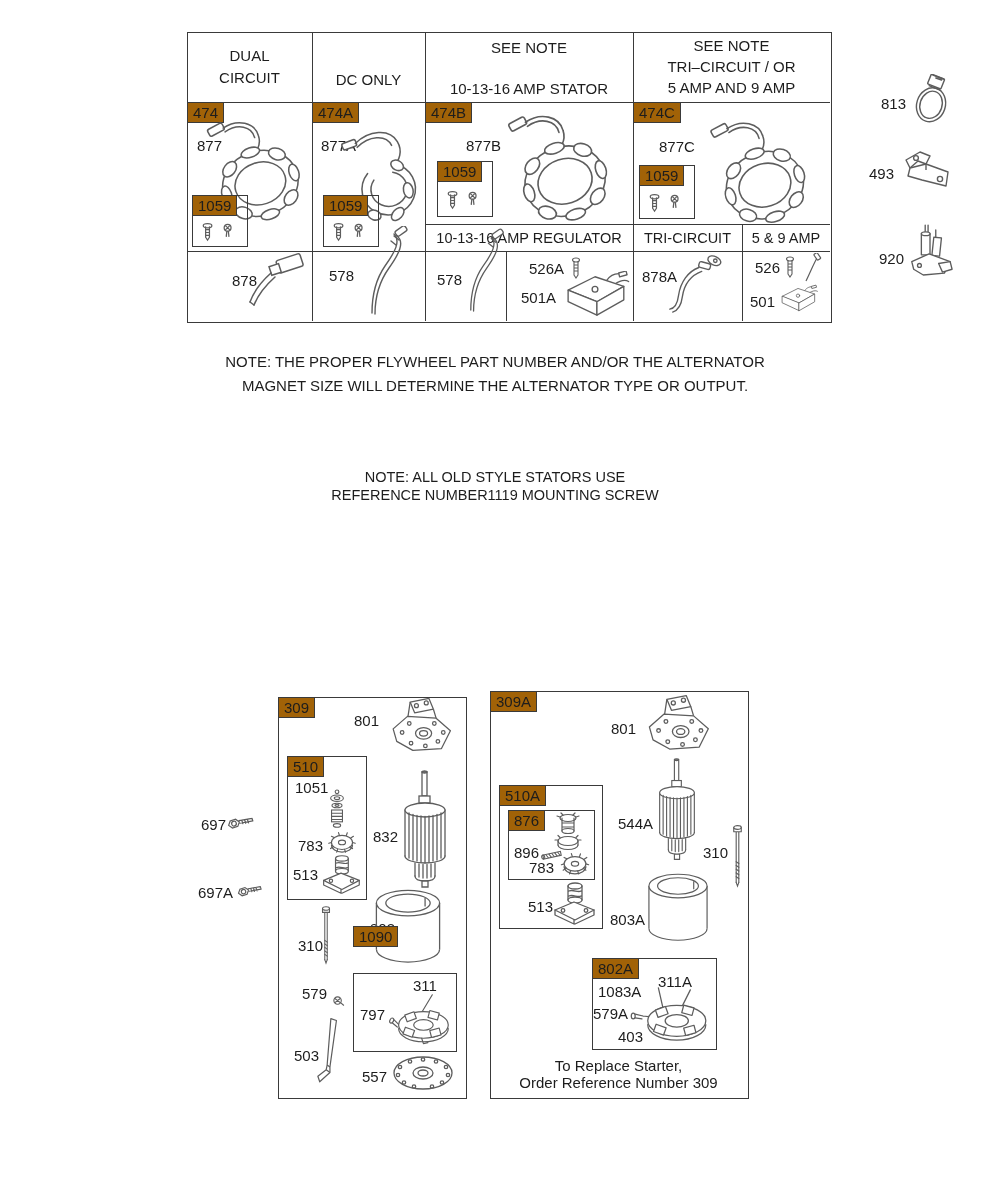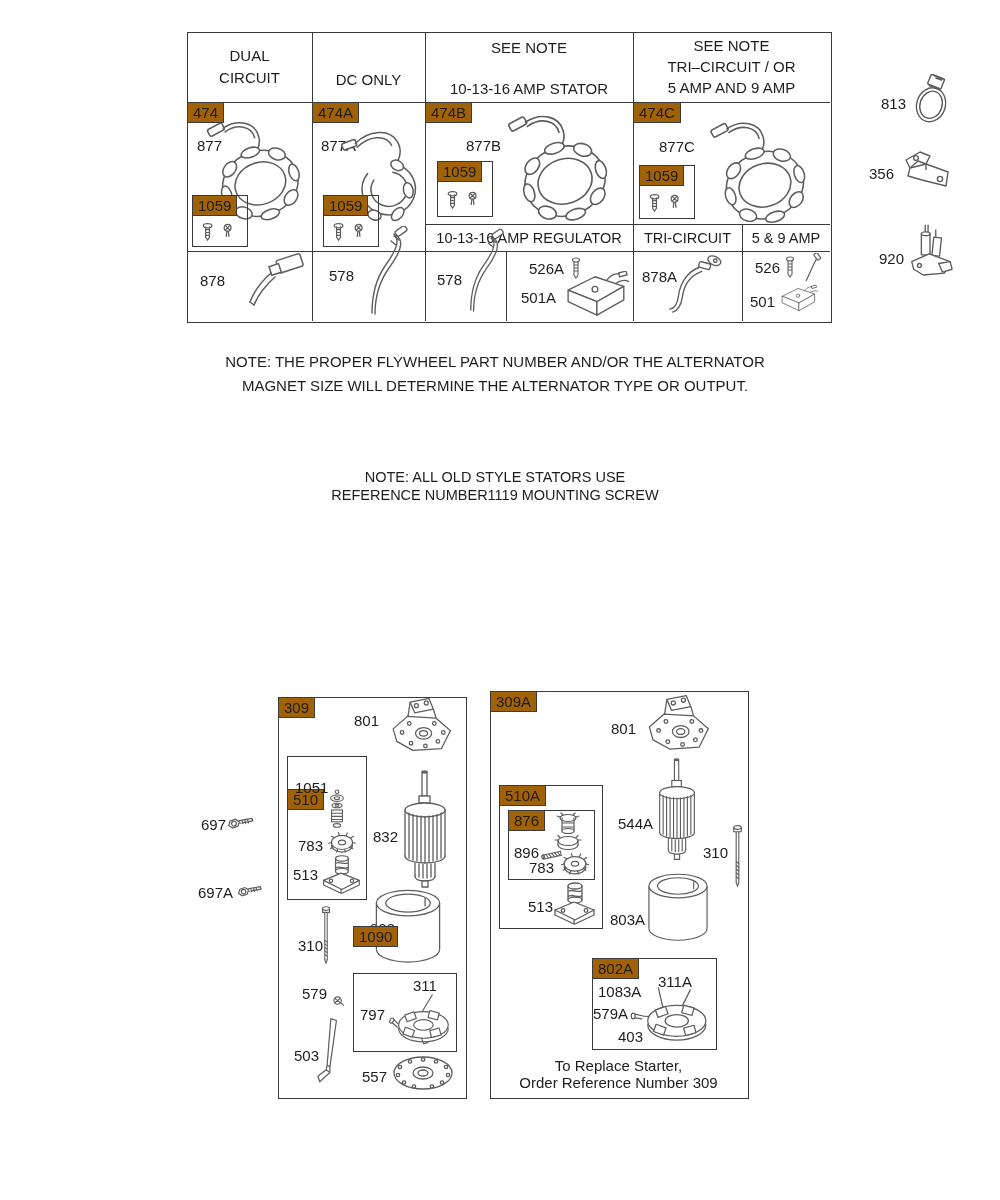--- a/index.html
+++ b/index.html
@@ -366,21 +366,21 @@
 <svg class="part" style="left:443px;top:190px;width:42px;height:21px">
       <use href="#sym-screwpair"></use>
     </svg>
 
 <div class="box" style="left:639px;top:165px;width:54px;height:52px"></div>
 <div class="tab" style="left:639px;top:165px">1059</div>
 <svg class="part" style="left:645px;top:193px;width:42px;height:21px">
       <use href="#sym-screwpair"></use>
     </svg>
 
-<div class="lbl" style="left:200px;top:273px">878</div>
+<div class="lbl" style="left:232px;top:273px">878</div>
 <svg class="part" style="left:242px;top:250px;width:66px;height:60px">
       <use href="#sym-plug"></use>
     </svg>
 
 <div class="lbl" style="left:329px;top:268px">578</div>
 <svg class="part" style="left:352px;top:226px;width:62px;height:92px">
       <use href="#sym-wire578"></use>
     </svg>
 
 <div class="lbl" style="left:437px;top:272px">578</div>
@@ -413,21 +413,21 @@
 <div class="lbl" style="left:750px;top:294px">501</div>
 <svg class="part" style="left:778px;top:281px;width:40px;height:36px">
       <use href="#sym-regulator"></use>
     </svg>
 
 <div class="lbl" style="left:881px;top:96px">813</div>
 <svg class="part" style="left:911px;top:74px;width:42px;height:52px">
       <use href="#sym-clamp"></use>
     </svg>
 
-<div class="lbl" style="left:869px;top:166px">356</div>
+<div class="lbl" style="left:869px;top:166px">493</div>
 <svg class="part" style="left:896px;top:148px;width:60px;height:46px">
       <use href="#sym-bracket493"></use>
     </svg>
 
 <div class="lbl" style="left:879px;top:251px">920</div>
 <svg class="part" style="left:906px;top:220px;width:48px;height:62px">
       <use href="#sym-solenoid"></use>
     </svg>
 
 <div class="note" style="left:215px;top:350px;width:560px;font-size:15px;line-height:24px">
@@ -450,21 +450,21 @@
 
 <div class="box" style="left:278px;top:697px;width:187px;height:400px"></div>
 <div class="tab" style="left:278px;top:697px">309</div>
 
 <div class="lbl" style="left:354px;top:713px">801</div>
 <svg class="part" style="left:386px;top:696px;width:68px;height:64px">
       <use href="#sym-bracket801"></use>
     </svg>
 
 <div class="box" style="left:287px;top:756px;width:78px;height:142px"></div>
-<div class="tab" style="left:287px;top:789px">510</div>
+<div class="tab" style="left:287px;top:756px">510</div>
 <div class="lbl" style="left:295px;top:780px">1051</div>
 <svg class="part" style="left:327px;top:787px;width:20px;height:46px">
       <use href="#sym-washers"></use>
     </svg>
 <div class="lbl" style="left:298px;top:838px">783</div>
 <svg class="part" style="left:327px;top:831px;width:30px;height:29px">
       <use href="#sym-gear"></use>
     </svg>
 <div class="lbl" style="left:293px;top:867px">513</div>
 <svg class="part" style="left:320px;top:851px;width:42px;height:46px">

